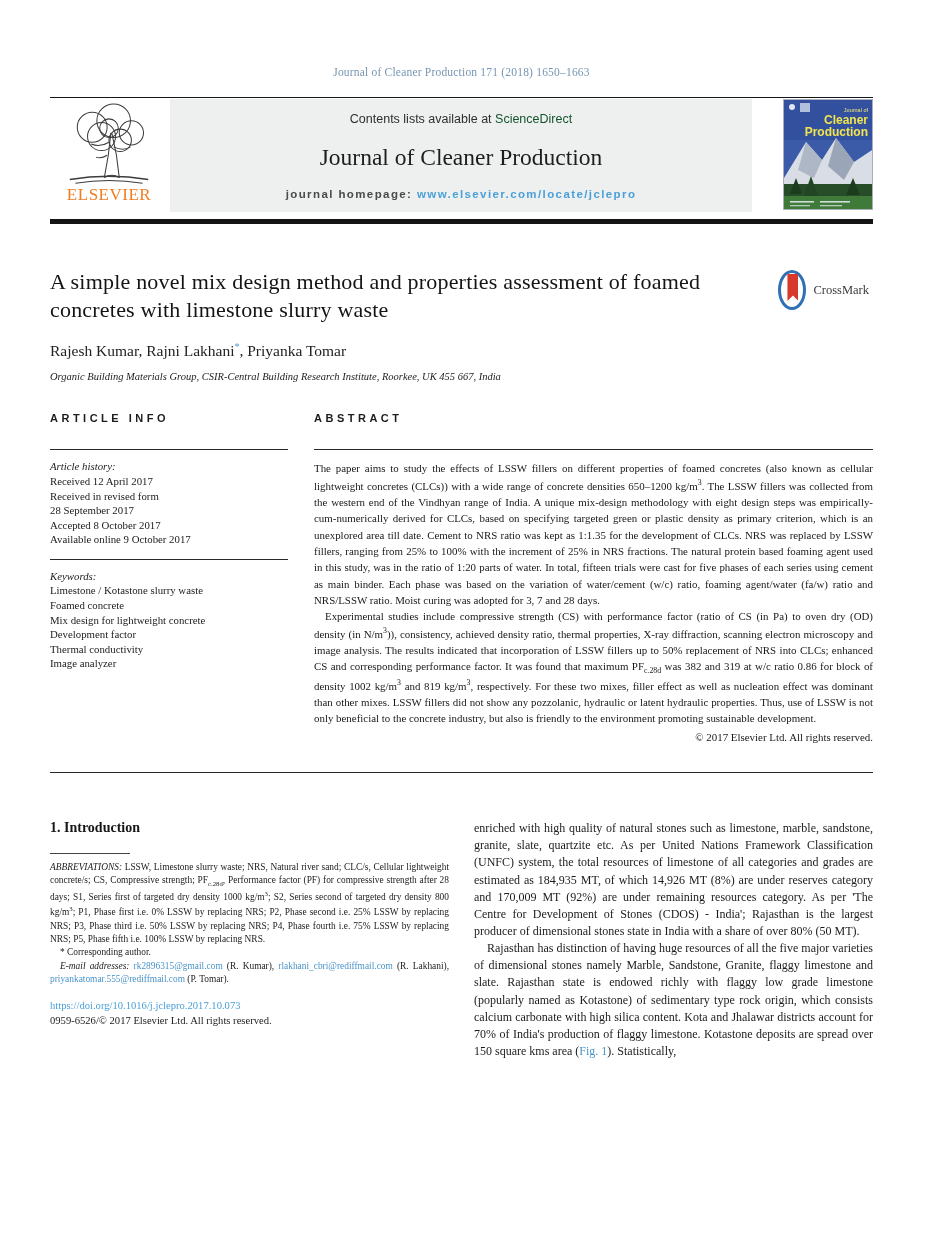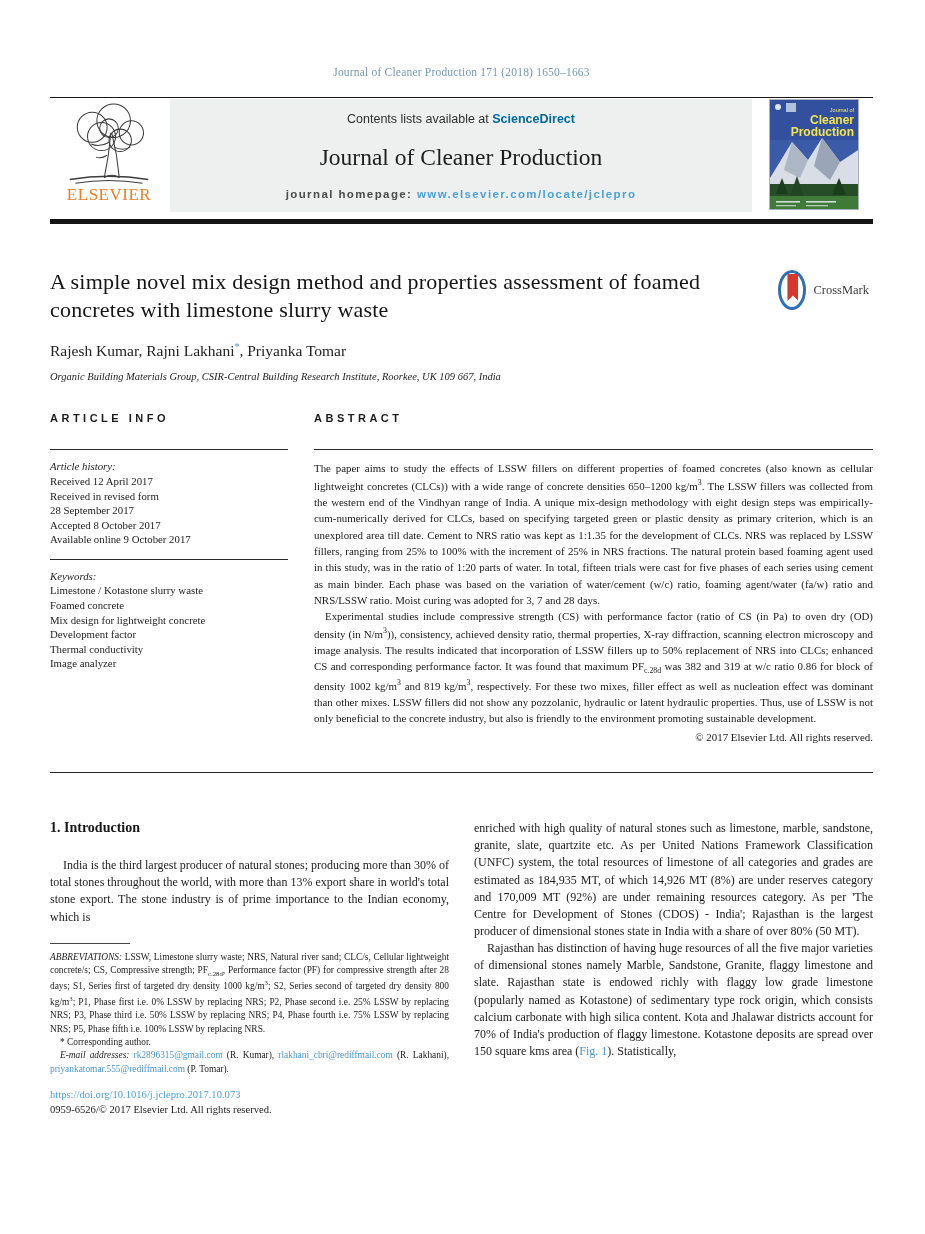--- a/index.html
+++ b/index.html
@@ -11,26 +11,26 @@
   
   .citation { padding-top:66px; text-align:center; font-size:11.5px; color:#7696b3; letter-spacing:.2px; }
   .rule-top { margin-top:19px; border-top:1.3px solid #161616; }
 
   
   .banner { display:flex; align-items:stretch; height:113px; margin-top:1px; }
   .logo-col { width:118px; display:flex; flex-direction:column; align-items:center; justify-content:flex-start; padding-top:4px; }
   .elsevier-word { font-family:"Liberation Serif", serif; font-size:17px; color:#ef7d23; letter-spacing:.5px; margin-top:-2px; }
   .banner-mid { width:582px; background:#eef0ef; display:flex; flex-direction:column; align-items:center; justify-content:space-between; padding:13px 10px 12px 10px; margin-left:2px; }
   .contents-line { font-family:"Liberation Sans", sans-serif; font-size:12.5px; color:#2e2e2e; }
-  .sd-link { color:#0369a1; text-decoration:none;font-weight:bold; }
+  .sd-link { color:#14532d; text-decoration:none; }
   .journal-title { font-family:"Liberation Serif", serif; font-size:23.5px; color:#1d1d1d; }
   .homepage-line { font-family:"Liberation Sans", sans-serif; font-size:11.5px; font-weight:bold; letter-spacing:1.4px; color:#4a4a4a; }
   .homepage-line a { color:#4ba0d8; text-decoration:none; font-weight:bold; }
   .cover-col { width:90px; margin-left:auto; position:relative; }
-  .cover { position:absolute; top:0; right:14px; width:90px; height:111px; border:1px solid #aab0bd; overflow:hidden; }
+  .cover { position:absolute; top:0; right:0; width:90px; height:111px; border:1px solid #aab0bd; overflow:hidden; }
   .rule-thick { margin-top:7px; height:5px; background:#141414; }
 
   
   .title-block { margin-top:44px; position:relative; }
   h1.art-title { font-size:22px; font-weight:normal; line-height:1.28; color:#141414; width:710px; letter-spacing:.2px; }
   .crossmark { position:absolute; right:4px; top:2px; display:flex; align-items:center; gap:7px; cursor:pointer; }
   .cm-oval { width:28px; height:40px; border:3px solid #2f6fb5; border-radius:50%; background:#fdfdfd; position:relative; overflow:visible; }
   .cm-flag { position:absolute; left:6px; top:1px; width:11px; height:27px; background:#d6382c; clip-path:polygon(0 0,100% 0,100% 100%,50% 80%,0 100%); }
   .cm-text { font-size:12.5px; color:#3b3b3b; }
   .authors { margin-top:17px; font-size:15.5px; color:#222; }
@@ -145,21 +145,21 @@
       <h1 class="art-title">A simple novel mix design method and properties assessment of foamed concretes with limestone slurry waste</h1>
       <div class="crossmark">
         <div class="cm-oval">
             <div class="cm-flag"></div>
           </div>
         <span class="cm-text">CrossMark</span>
       </div>
     </div>
 
     <div class="authors"><span>Rajesh Kumar, Rajni Lakhani</span><span class="asterisk">*</span><span>, Priyanka Tomar</span></div>
-    <div class="affiliation">Organic Building Materials Group, CSIR-Central Building Research Institute, Roorkee, UK 109 667, India</div>
+    <div class="affiliation">Organic Building Materials Group, CSIR-Central Building Research Institute, Roorkee, UK 455 667, India</div>
 
     <div class="info-abstract">
       <div class="info-col">
         <div class="sec-heading">ARTICLE INFO</div>
         <div class="info-group">
           <div class="info-label">Article history:</div>
           <div>Received 12 April 2017</div>
           <div>Received in revised form</div>
           <div>28 September 2017</div>
           <div>Accepted 8 October 2017</div>
@@ -184,21 +184,20 @@
           <div class="abs-copyright">© 2017 Elsevier Ltd. All rights reserved.</div>
         </div>
       </div>
     </div>
 
     <div class="rule-mid"></div>
 
     <div class="columns">
       <div class="col col-left">
         <h2 class="intro-h">1. Introduction</h2>
-        <p class="body-text">India is the third largest producer of natural stones; producing more than 30% of total stones throughout the world, with more than 13% export share in world's total stone export. The stone industry is of prime importance to the Indian economy, which is</p>
 
         <div class="footnotes">
           <div class="fn-rule"></div>
           <p class="fn"><span class="lbl-italic">ABBREVIATIONS:</span><span> LSSW, Limestone slurry waste; NRS, Natural river sand; CLC/s, Cellular lightweight concrete/s; CS, Compressive strength; PF</span><sub>c.28d</sub><span>, Performance factor (PF) for compressive strength after 28 days; S1, Series first of targeted dry density 1000 kg/m</span><sup>3</sup><span>; S2, Series second of targeted dry density 800 kg/m</span><sup>3</sup><span>; P1, Phase first i.e. 0% LSSW by replacing NRS; P2, Phase second i.e. 25% LSSW by replacing NRS; P3, Phase third i.e. 50% LSSW by replacing NRS; P4, Phase fourth i.e. 75% LSSW by replacing NRS; P5, Phase fifth i.e. 100% LSSW by replacing NRS.</span></p>
           <p class="fn fn-corr">* Corresponding author.</p>
           <p class="fn fn-mail"><span class="lbl-italic">E-mail addresses:</span> <a href="#">rk2896315@gmail.com</a><span> (R. Kumar), </span><a href="#">rlakhani_cbri@rediffmail.com</a><span> (R. Lakhani), </span><a href="#">priyankatomar.555@rediffmail.com</a><span> (P. Tomar).</span></p>
         </div>
 
         <div class="doi-block">
           <div><a href="#">https://doi.org/10.1016/j.jclepro.2017.10.073</a></div>

